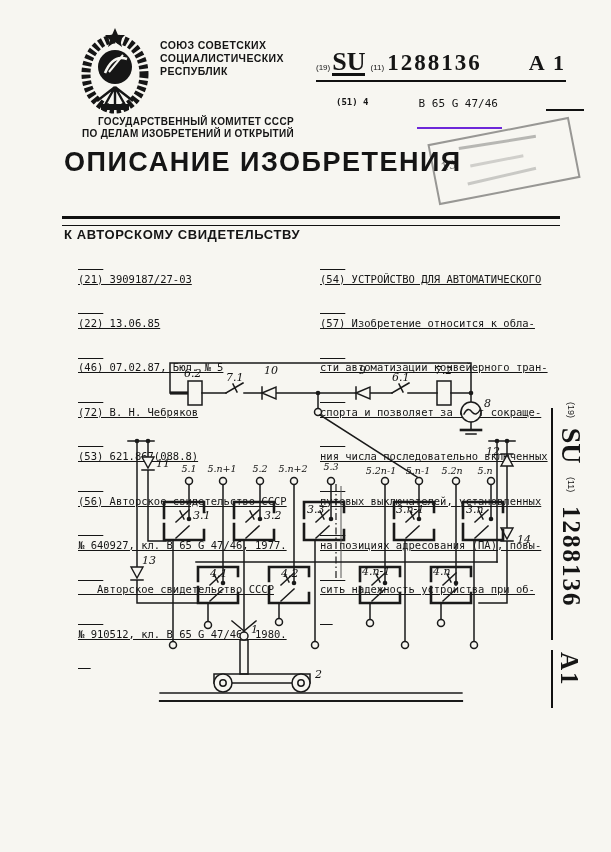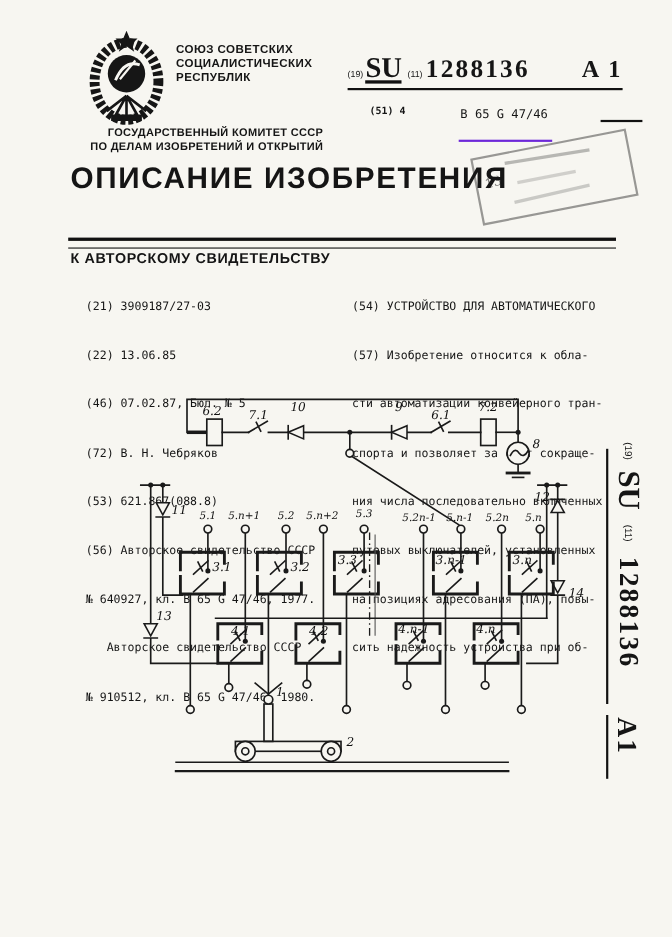--- a/index.html
+++ b/index.html
@@ -26,21 +26,21 @@
   
   .stamp{left:432px;top:130px;width:140px;height:58px;border:2px solid rgba(35,35,35,.45);
          transform:rotate(-11deg);}
   .stamp .n13{position:absolute;left:7px;top:16px;font:12px "DejaVu Serif",serif;
               color:rgba(35,35,35,.6);transform:rotate(-5deg);}
   .smudge{position:absolute;background:rgba(35,35,35,.3);height:3px;}
   .sm1{left:28px;top:8px;width:78px;transform:rotate(2deg);}
   .sm2{left:36px;top:26px;width:54px;opacity:.6;}
   .sm3{left:30px;top:42px;width:70px;transform:rotate(-2deg);opacity:.7;}
   
-  .biblio{top:242px;font:10.5px/14.8px "DejaVu Sans Mono",monospace;white-space:pre;}
+  .biblio{top:242px;font:10.5px/14.8px "DejaVu Sans Mono",monospace;white-space:pre;text-decoration:underline;}
   .bleft{left:78px;width:238px;}
   .bright{left:320px;width:242px;}
   
   .vrule{width:2px;background:#111;}
   .vr1{left:551px;top:408px;height:232px;}
   .vr2{left:551px;top:650px;height:58px;}
   .sidetext{left:555px;top:402px;writing-mode:vertical-rl;white-space:nowrap;}
   .sidetext .c19{font:9px "Liberation Sans",sans-serif;}
   .sidetext .su{font:bold 28px "Liberation Serif",serif;}
   .sidetext .c11{font:9px "Liberation Sans",sans-serif;margin:4px 0;}

